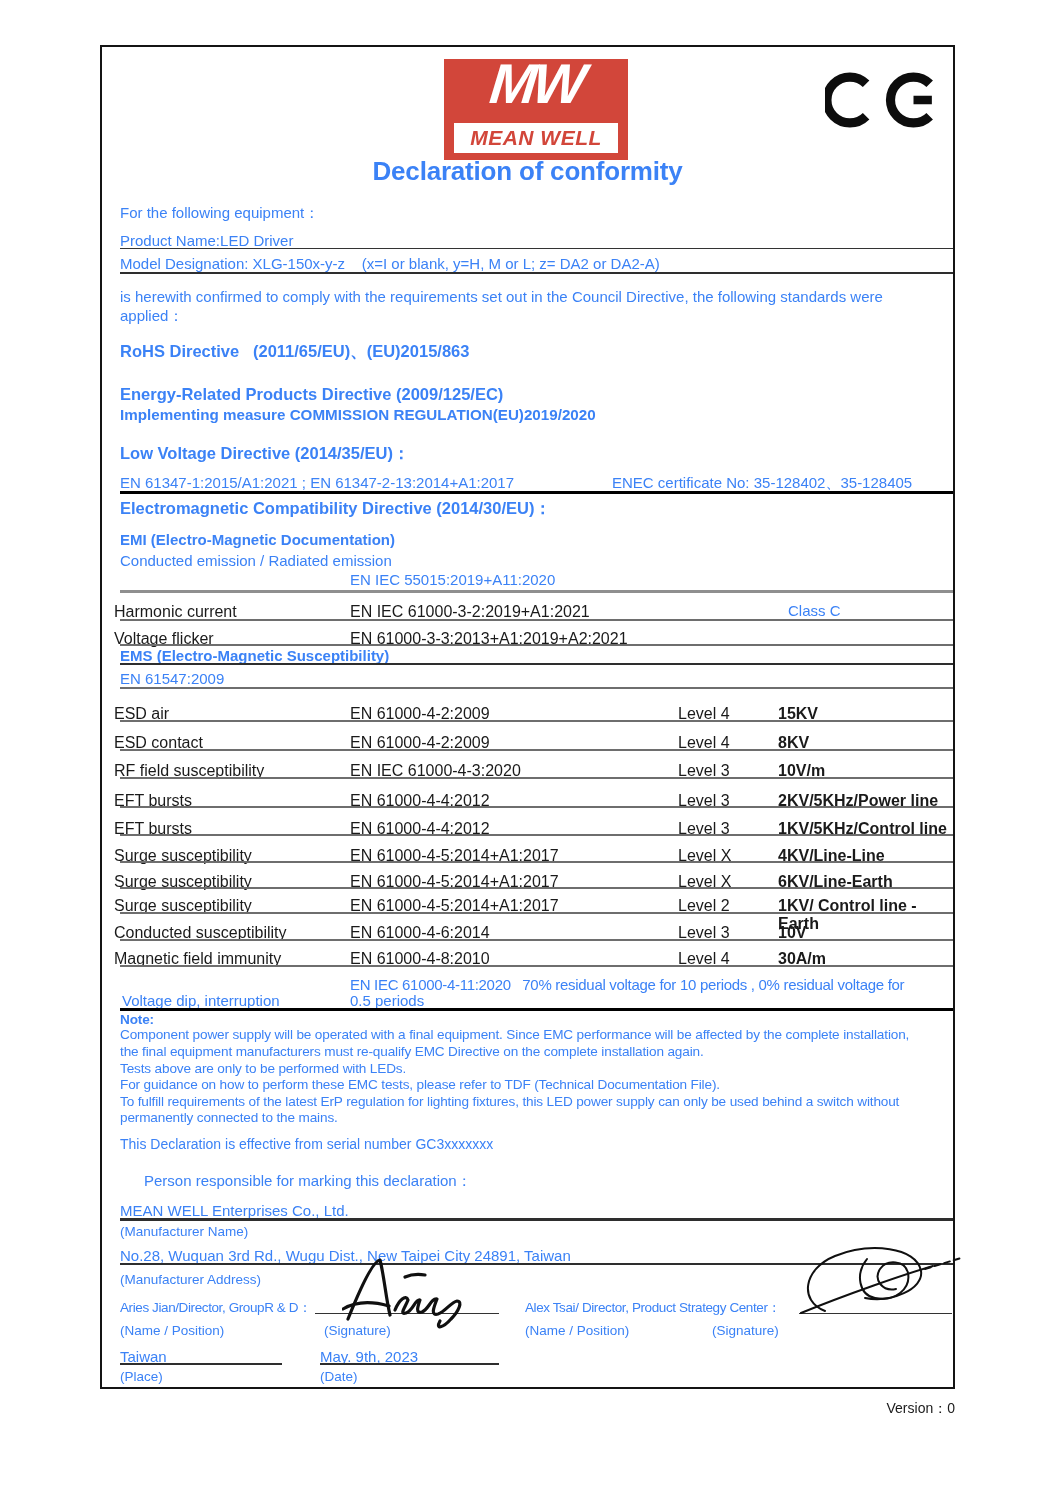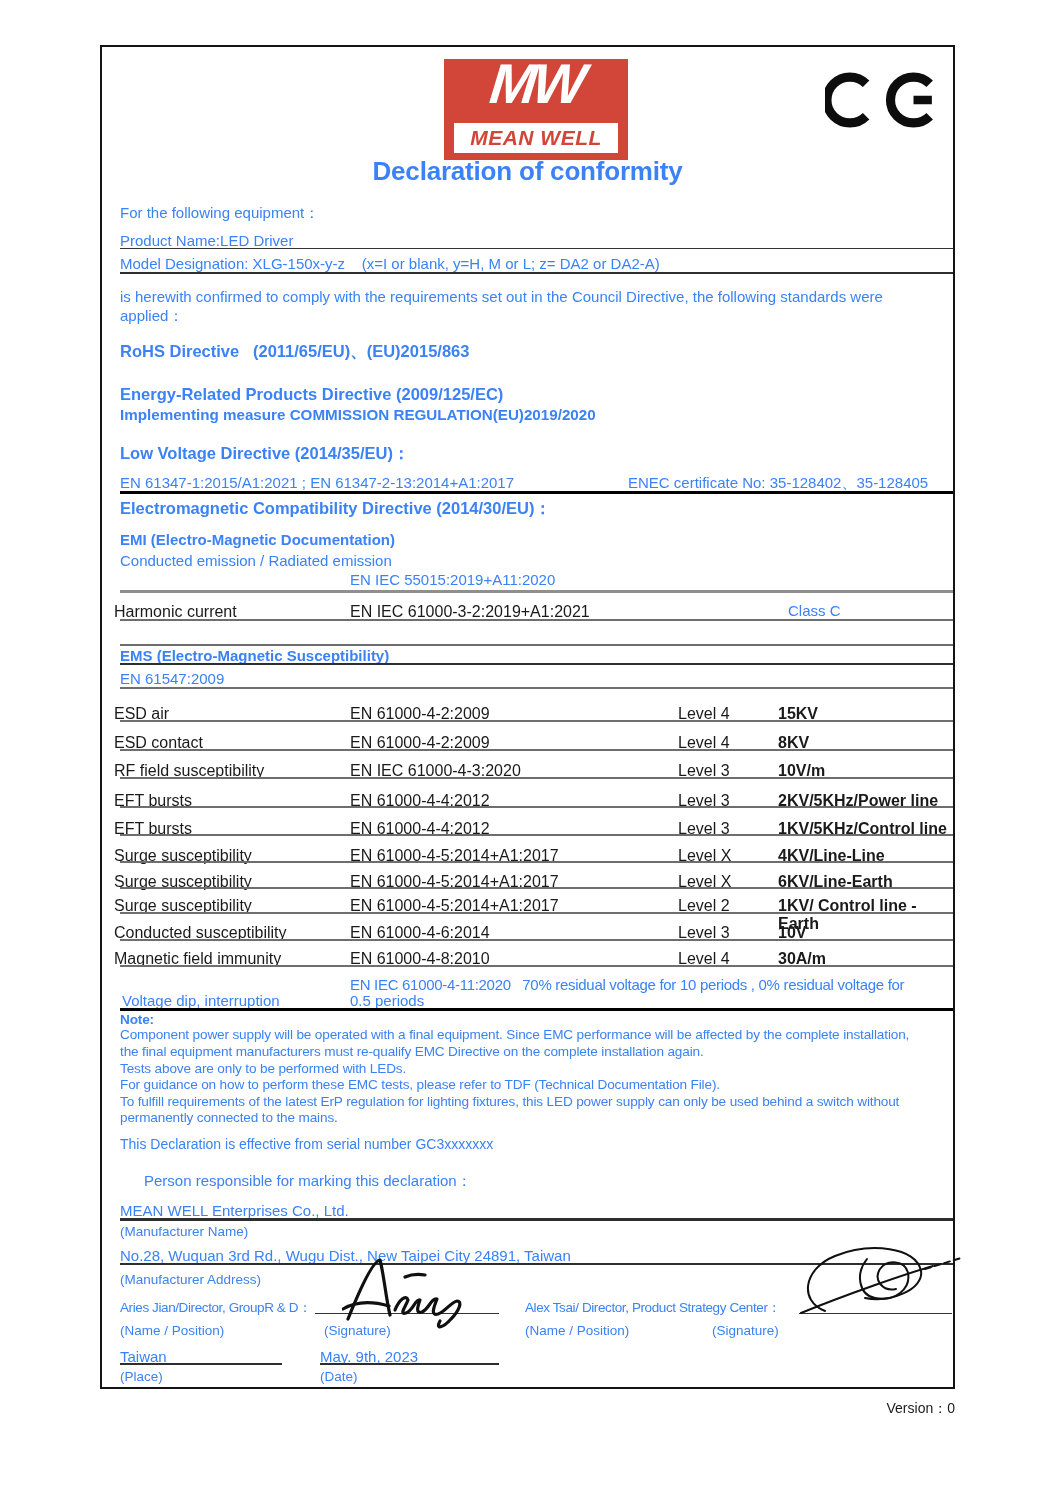--- a/index.html
+++ b/index.html
@@ -74,35 +74,39 @@
     <div class="rule rd" style="top:225px;"></div>
 
     <div class="t" style="top:242px;left:18px;">is herewith confirmed to comply with the requirements set out in the Council Directive, the following standards were</div>
     <div class="t" style="top:261px;left:18px;">applied：</div>
 
     <div class="t h" style="top:296px;left:18px;">RoHS Directive   (2011/65/EU)、(EU)2015/863</div>
     <div class="t h" style="top:339px;left:18px;">Energy-Related Products Directive (2009/125/EC)</div>
     <div class="t b" style="top:360px;left:18px;font-size:15.2px;">Implementing measure COMMISSION REGULATION(EU)2019/2020</div>
     <div class="t h" style="top:398px;left:18px;">Low Voltage Directive (2014/35/EU)：</div>
     <div class="t" style="top:428px;left:18px;">EN 61347-1:2015/A1:2021 ; EN 61347-2-13:2014+A1:2017</div>
-    <div class="t" style="top:428px;left:510px;margin-left:16px;">ENEC certificate No: 35-128402、35-128405</div>
+    <div class="t" style="top:428px;left:510px;">ENEC certificate No: 35-128402、35-128405</div>
     <div class="rule rk" style="top:444px;"></div>
     <div class="t h" style="top:453px;left:18px;">Electromagnetic Compatibility Directive (2014/30/EU)：</div>
 
     <div class="t b" style="top:485px;left:18px;">EMI (Electro-Magnetic Documentation)</div>
     <div class="t" style="top:506px;left:18px;">Conducted emission / Radiated emission</div>
     <div class="t" style="top:525px;left:248px;">EN IEC 55015:2019+A11:2020</div>
     <div class="rule rg3" style="top:543px;"></div>
 
     <div class="row" style="top:556px;">
       <span class="c1">Harmonic current</span>
       <span class="c2">EN IEC 61000-3-2:2019+A1:2021</span>
       <span class="t" style="left:686px;top:0;">Class C</span>
     </div>
     <div class="rule" style="top:572px;"></div>
+    <div class="row" style="top:583px;">
+      <span class="c1">Voltage flicker</span>
+      <span class="c2">EN 61000-3-3:2013+A1:2019+A2:2021</span>
+    </div>
     <div class="rule" style="top:597px;"></div>
 
     <div class="t b" style="top:601px;left:18px;">EMS (Electro-Magnetic Susceptibility)</div>
     <div class="rule rd" style="top:616px;"></div>
     <div class="t" style="top:624px;left:18px;">EN 61547:2009</div>
     <div class="rule" style="top:640px;"></div>
 
     <div class="row" style="top:658px;">
       <span class="c1">ESD air</span>
       <span class="c2">EN 61000-4-2:2009</span>

